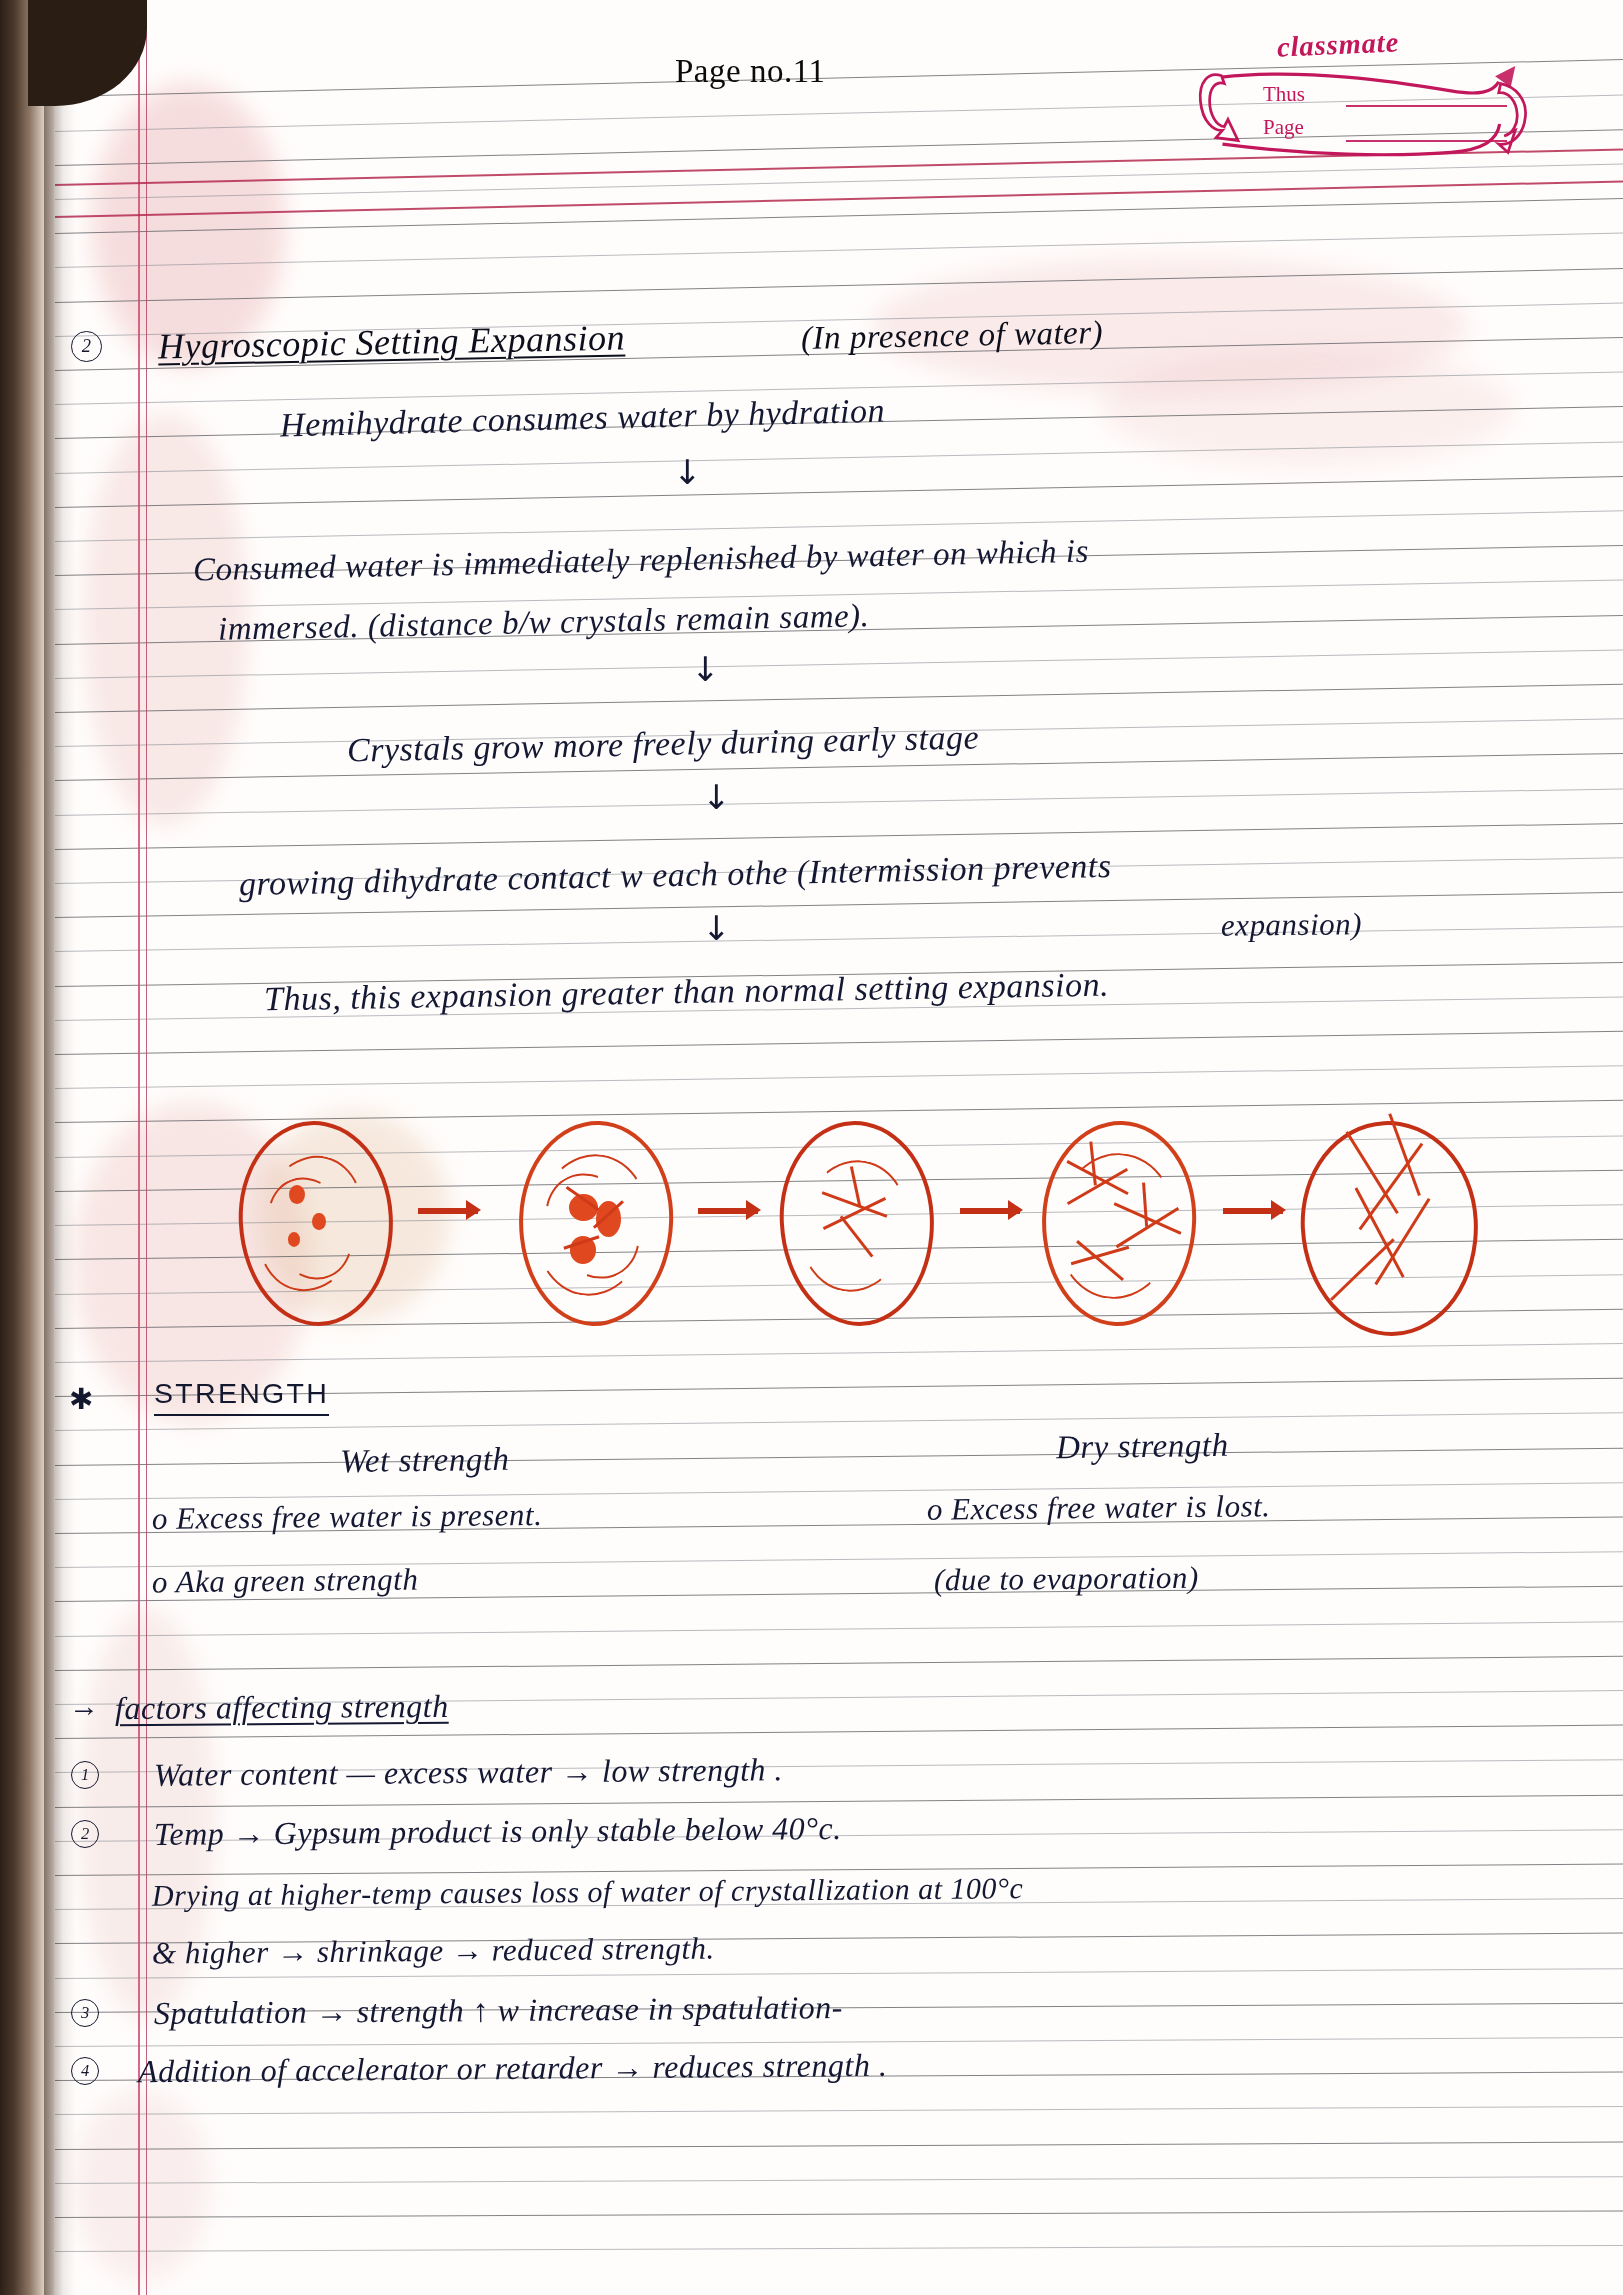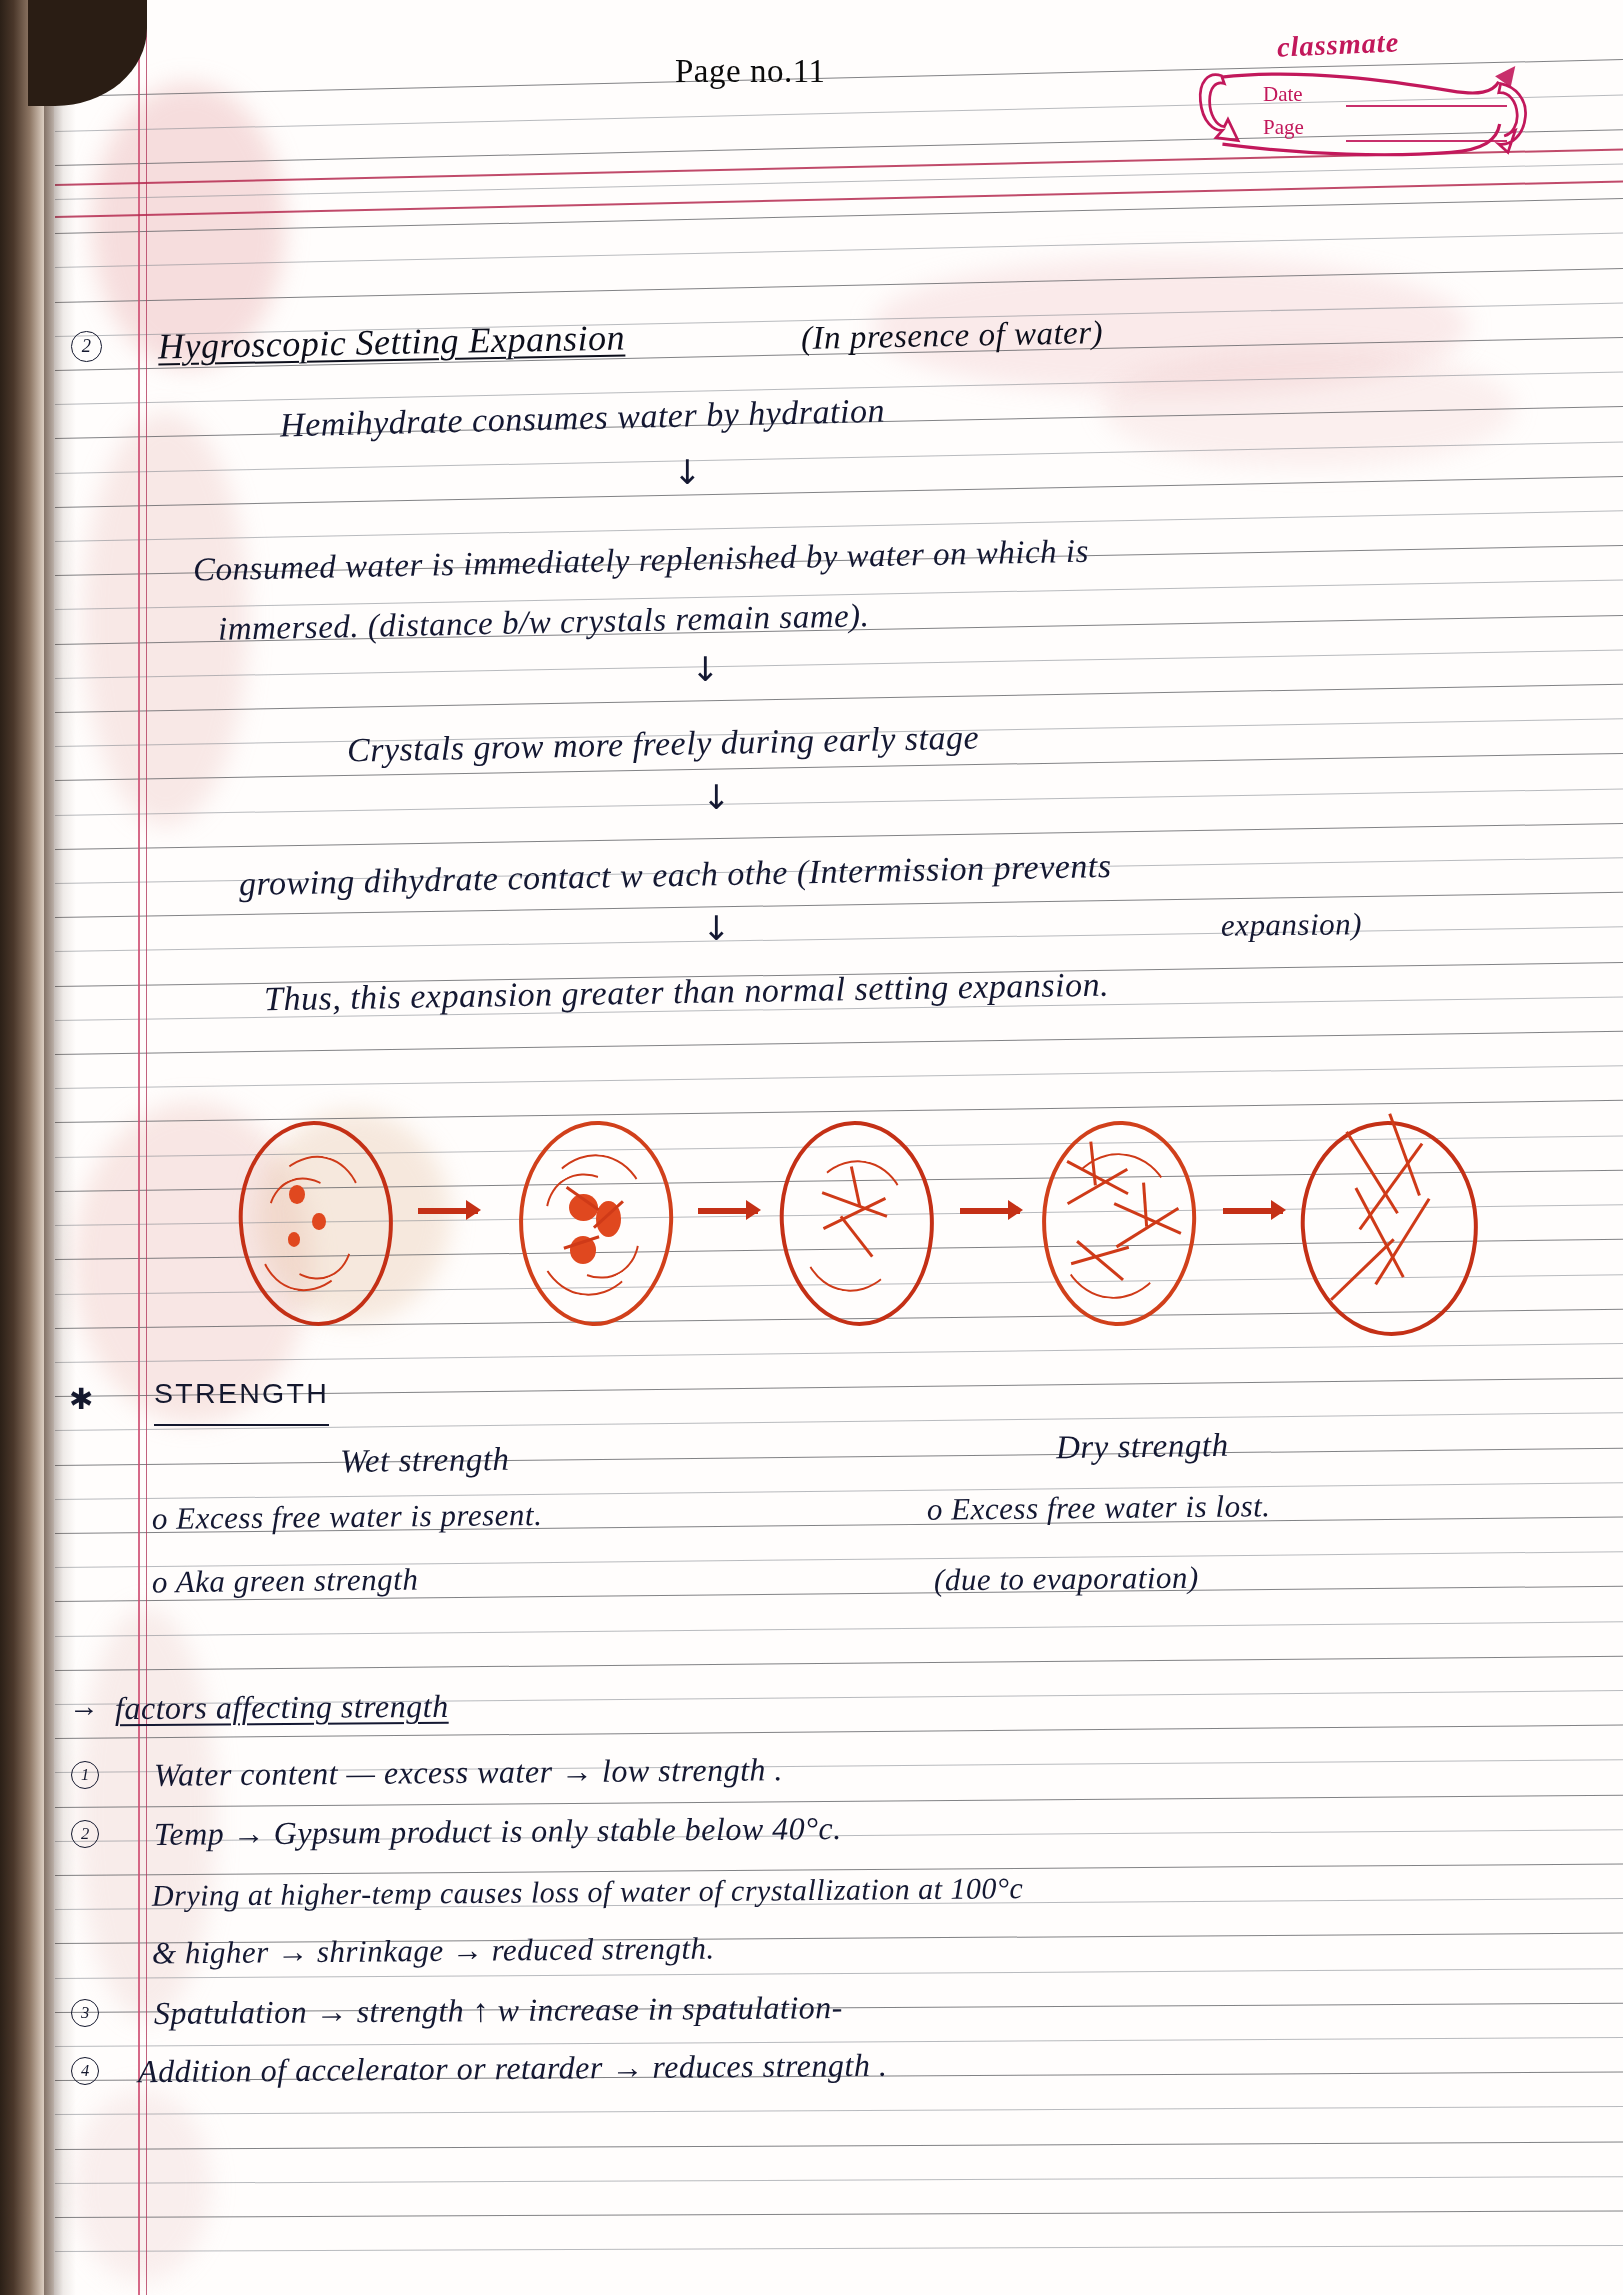--- a/index.html
+++ b/index.html
@@ -103,21 +103,21 @@
     font-family:"DejaVu Sans",sans-serif;
   }
   .star-bullet{
     position:absolute;color:#14182e;font-size:29px;
     font-family:"DejaVu Sans",sans-serif;
   }
   .strength-head{
     position:absolute;
     font-family:"Liberation Sans",sans-serif;
     color:#14182e;letter-spacing:2.3px;font-size:28.5px;
-    border-bottom:2.8px solid #14182e;padding-bottom:14px;
+    border-bottom:2.8px solid #14182e;padding-bottom:4px;
   }
 
   
   .diagram{position:absolute;left:55px;top:1116px;width:1515px;height:239px;}
   .dcell{position:absolute;top:0;width:152px;height:211px;}
   .dcircle{
     position:absolute;left:0;top:4.6px;width:146px;height:197px;
     border:4.1px solid #c43016;border-radius:50% 50% 50% 50%/48% 48% 52% 52%;
     transform:rotate(-3deg);
   }
@@ -234,21 +234,21 @@
 
   <div class="classmate-logo">
     <svg width="358" height="138" viewBox="0 0 780 300">
       <path d="M60 95 C 30 85, 10 110, 14 150 C 18 196, 44 216, 62 214 L 48 230 L 96 236 L 74 190 L 66 206 C 48 204, 34 178, 34 150 C 34 120, 48 106, 66 112 Z" fill="none" stroke="#c2185b" stroke-width="6"></path>
       <path d="M60 98 C 240 78, 440 108, 560 128 C 620 138, 650 132, 664 108" fill="none" stroke="#c2185b" stroke-width="7"></path>
       <path d="M62 244 C 250 268, 430 272, 560 262 C 630 256, 660 236, 666 200" fill="none" stroke="#c2185b" stroke-width="7"></path>
       <path d="M668 112 C 700 118, 726 146, 722 184 C 718 226, 690 248, 664 244 L 684 262 L 700 214 L 676 226 C 694 222, 706 200, 704 178 C 702 150, 686 130, 664 132 Z" fill="none" stroke="#c2185b" stroke-width="6"></path>
       <path d="M656 96 L 700 74 L 690 120 Z" fill="#c2185b" opacity="0.9"></path>
     </svg>
     <div class="classmate-word">classmate</div>
-    <div class="cm-field cm-date">Date</div>
+    <div class="cm-field cm-date">Thus</div>
     <div class="cm-field cm-page">Page</div>
     <div class="cm-underline" style="left:152px;top:73px;width:161px;"></div>
     <div class="cm-underline" style="left:152px;top:108px;width:161px;"></div>
   </div>
 
   <div class="circnum" style="left:71px;top:331px;">
     <span>2</span>
   </div>
 
   <div class="hw ink-black u" style="left:158px;top:321px;font-size:36px;transform:rotate(-1.1deg);">Hygroscopic Setting Expansion</div>

